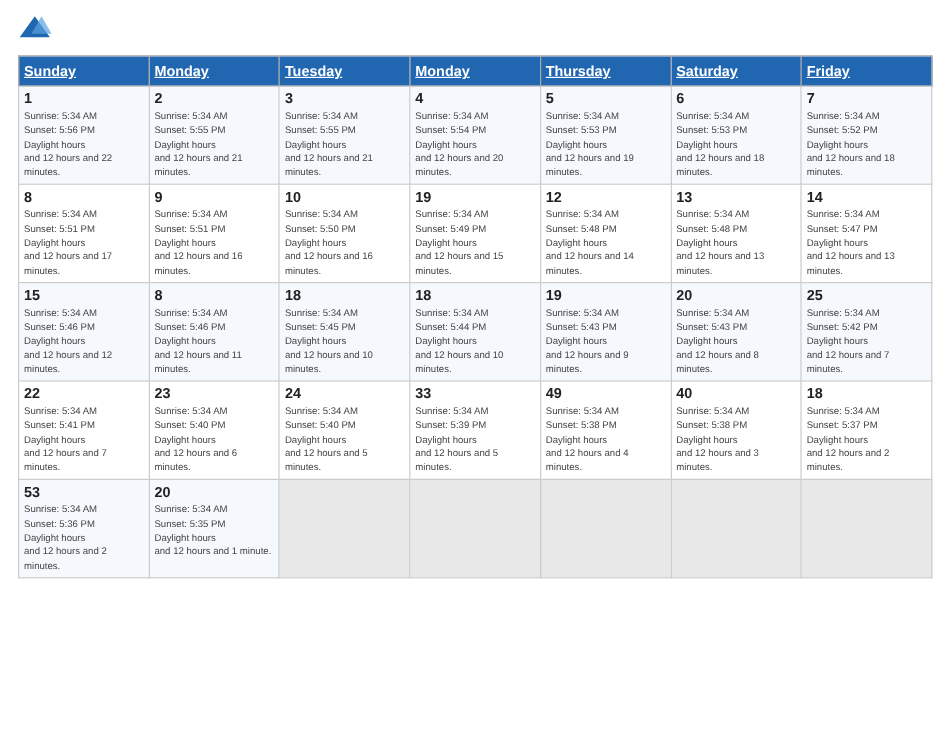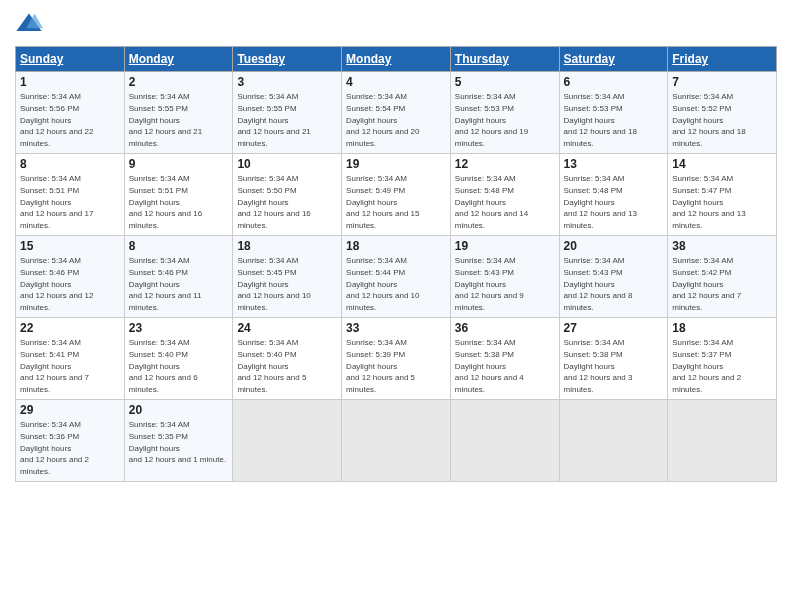--- a/index.html
+++ b/index.html
@@ -209,21 +209,21 @@
         </td>
           <td>
           <span class="day-num">19</span>
           <span class="day-detail">Sunrise: 5:34 AM<br>Sunset: 5:43 PM<br>Daylight hours<br>and 12 hours and 9 minutes.</span>
         </td>
           <td>
           <span class="day-num">20</span>
           <span class="day-detail">Sunrise: 5:34 AM<br>Sunset: 5:43 PM<br>Daylight hours<br>and 12 hours and 8 minutes.</span>
         </td>
           <td>
-          <span class="day-num">38</span>
+          <span class="day-num">25</span>
           <span class="day-detail">Sunrise: 5:34 AM<br>Sunset: 5:42 PM<br>Daylight hours<br>and 12 hours and 7 minutes.</span>
         </td>
         </tr>
         <tr>
           <td>
           <span class="day-num">22</span>
           <span class="day-detail">Sunrise: 5:34 AM<br>Sunset: 5:41 PM<br>Daylight hours<br>and 12 hours and 7 minutes.</span>
         </td>
           <td>
           <span class="day-num">23</span>
@@ -231,35 +231,35 @@
         </td>
           <td>
           <span class="day-num">24</span>
           <span class="day-detail">Sunrise: 5:34 AM<br>Sunset: 5:40 PM<br>Daylight hours<br>and 12 hours and 5 minutes.</span>
         </td>
           <td>
           <span class="day-num">33</span>
           <span class="day-detail">Sunrise: 5:34 AM<br>Sunset: 5:39 PM<br>Daylight hours<br>and 12 hours and 5 minutes.</span>
         </td>
           <td>
-          <span class="day-num">36</span>
+          <span class="day-num">49</span>
           <span class="day-detail">Sunrise: 5:34 AM<br>Sunset: 5:38 PM<br>Daylight hours<br>and 12 hours and 4 minutes.</span>
         </td>
           <td>
-          <span class="day-num">27</span>
+          <span class="day-num">40</span>
           <span class="day-detail">Sunrise: 5:34 AM<br>Sunset: 5:38 PM<br>Daylight hours<br>and 12 hours and 3 minutes.</span>
         </td>
           <td>
           <span class="day-num">18</span>
           <span class="day-detail">Sunrise: 5:34 AM<br>Sunset: 5:37 PM<br>Daylight hours<br>and 12 hours and 2 minutes.</span>
         </td>
         </tr>
         <tr>
           <td>
-          <span class="day-num">29</span>
+          <span class="day-num">53</span>
           <span class="day-detail">Sunrise: 5:34 AM<br>Sunset: 5:36 PM<br>Daylight hours<br>and 12 hours and 2 minutes.</span>
         </td>
           <td>
           <span class="day-num">20</span>
           <span class="day-detail">Sunrise: 5:34 AM<br>Sunset: 5:35 PM<br>Daylight hours<br>and 12 hours and 1 minute.</span>
         </td>
           <td class="empty"></td>
           <td class="empty"></td>
           <td class="empty"></td>
           <td class="empty"></td>

